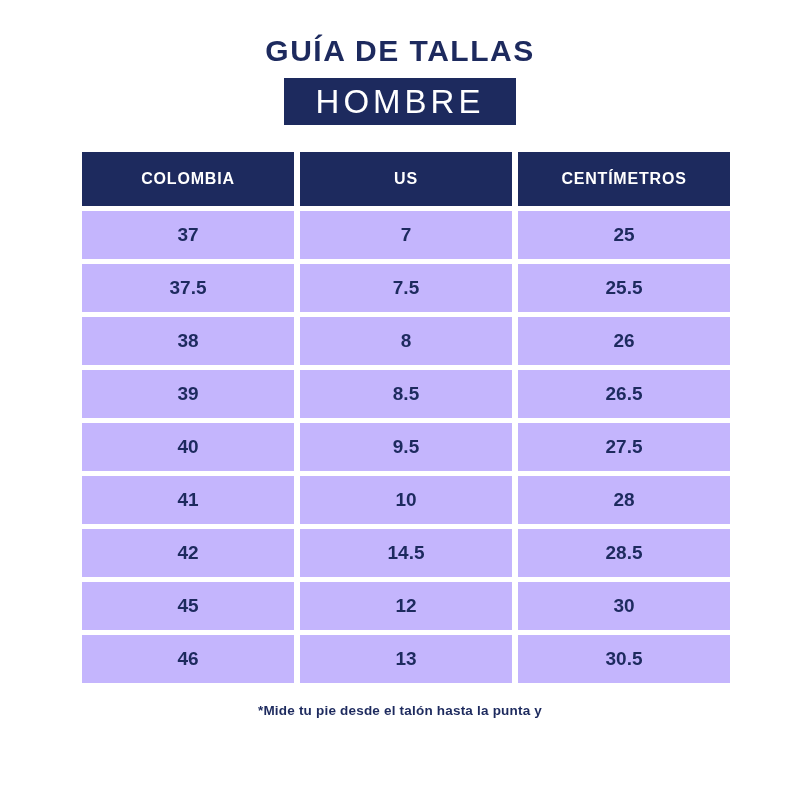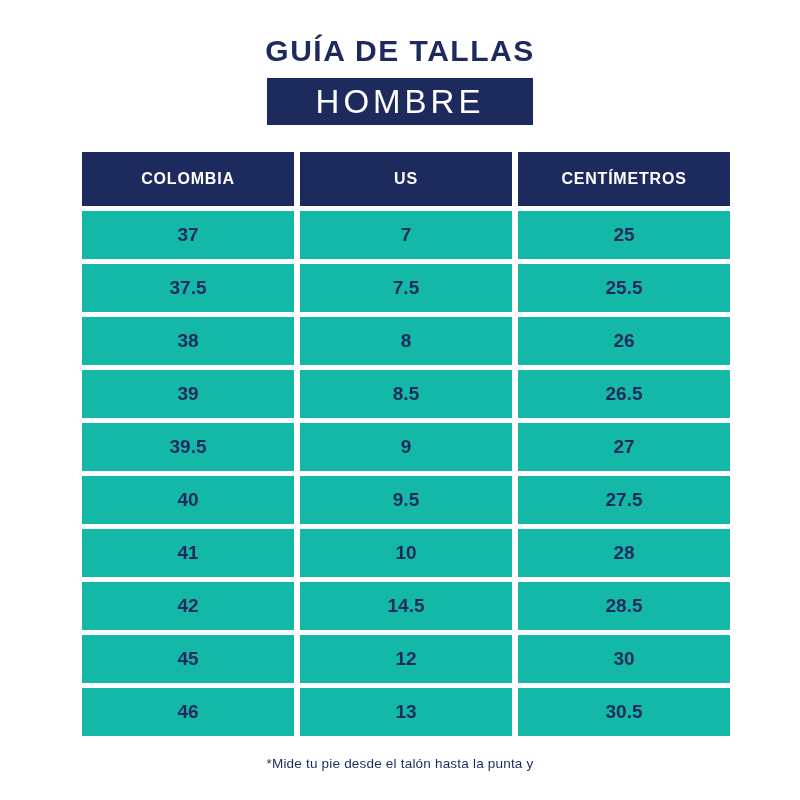--- a/index.html
+++ b/index.html
@@ -27,21 +27,21 @@
     font-size: 30px;
     font-weight: bold;
     letter-spacing: 1.5px;
     color: #1d2a5e;
     text-align: left;
     margin: 4px 0 10px 0;
   }
   .subtitle-band {
     background: #1d2a5e;
     color: #ffffff;
-    width: 266px;
+    width: 232px;
     height: 47px;
     display: flex;
     align-items: center;
     justify-content: center;
     margin-bottom: 22px;
   }
   .subtitle-band .subtitle-text {
     font-size: 33px;
     font-weight: 400;
     letter-spacing: 4px;
@@ -56,34 +56,34 @@
     background: #1d2a5e;
     color: #ffffff;
     font-size: 16px;
     font-weight: bold;
     letter-spacing: 0.8px;
     height: 42px;
     text-align: center;
     padding: 6px;
   }
   table.size-table td {
-    background: #14b8a6;
+    background: #c4b5fd;
     color: #1d2a5e;
     font-size: 19px;
     font-weight: bold;
     height: 40px;
     text-align: center;
     padding: 4px;
     width: 33.33%;
   }
   .footnote {
     margin-top: 14px;
     text-align: center;
     font-size: 13.5px;
-    font-weight: normal;
+    font-weight: bold;
     color: #1d2a5e;
     line-height: 1.35;
     letter-spacing: 0.2px;
   }
 </style>
 </head>
 <body>
 
 <div class="page">
 
@@ -116,25 +116,20 @@
         <td>38</td>
         <td>8</td>
         <td>26</td>
       </tr>
       <tr>
         <td>39</td>
         <td>8.5</td>
         <td>26.5</td>
       </tr>
       <tr>
-        <td>39.5</td>
-        <td>9</td>
-        <td>27</td>
-      </tr>
-      <tr>
         <td>40</td>
         <td>9.5</td>
         <td>27.5</td>
       </tr>
       <tr>
         <td>41</td>
         <td>10</td>
         <td>28</td>
       </tr>
       <tr>

